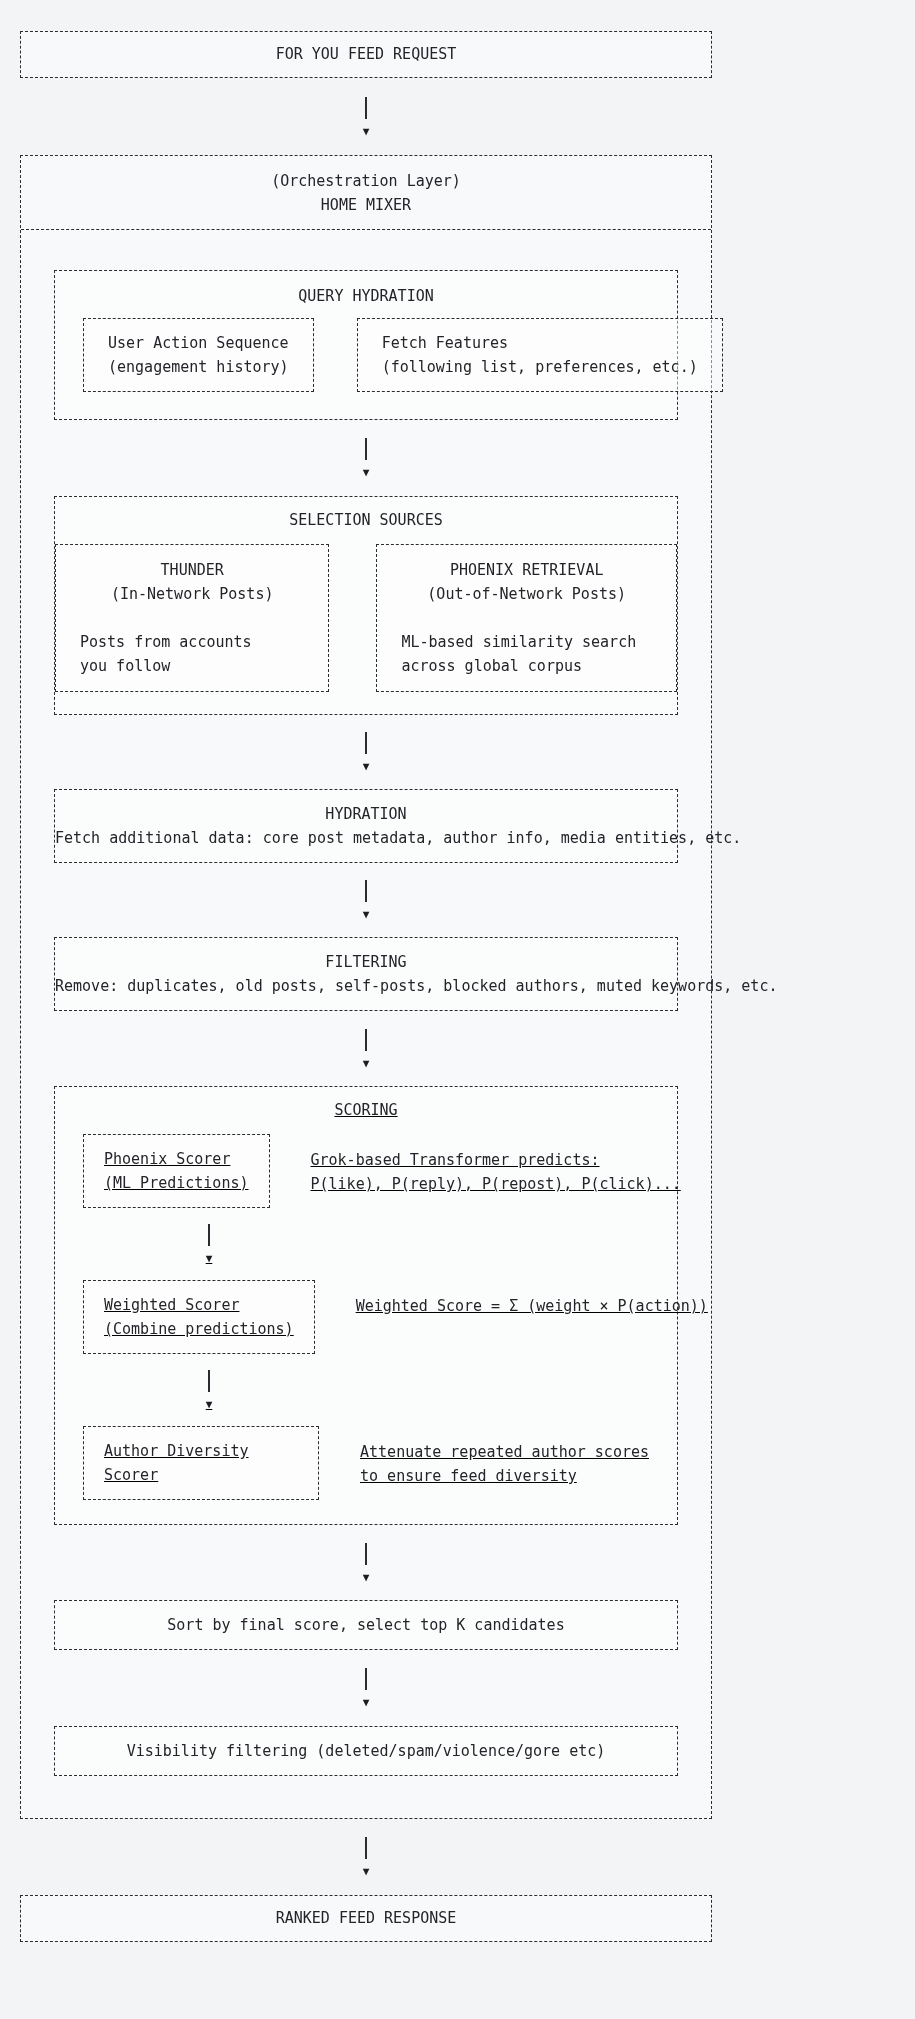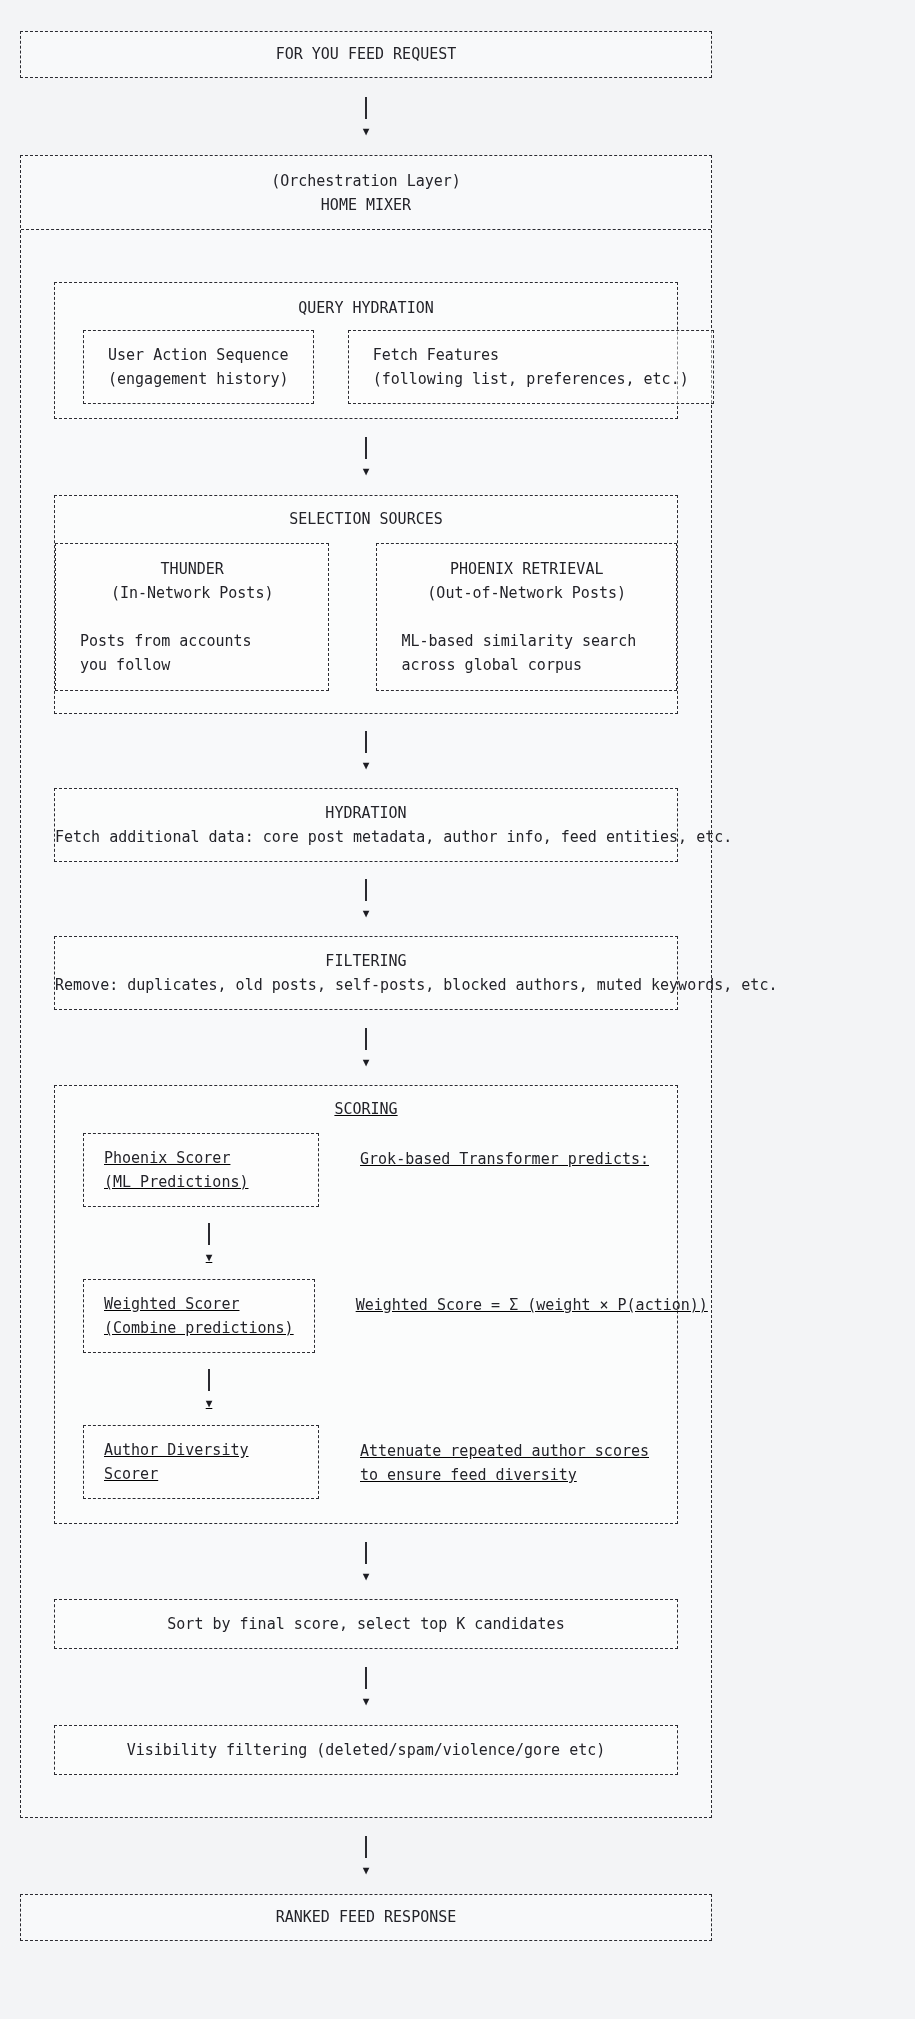--- a/index.html
+++ b/index.html
@@ -31,22 +31,22 @@
   .arrow-line { width: 2px; height: 22px; background: #2b2b31; }
   .arrow-head { font-size: 11px; line-height: 11px; margin-top: 7px; color: #1c1c22; }
   
   .hm-header { padding: 13px 0 12px 0; border-bottom: 1.5px dashed #2b2b31; }
   .hm-body { padding: 40px 33px 42px 33px; }
   
   .section { width: 100%; }
   .simple { padding: 12px 0; }
   .sec-title { margin-bottom: 0; }
   
-  .qh { padding: 13px 0 14px 0; margin-top: 12px; }
-  .qh-row { display: flex; gap: 34px; padding-left: 28px; margin-top: 10px; }
+  .qh { padding: 13px 0 27px 0; }
+  .qh-row { display: flex; gap: 43px; padding-left: 28px; margin-top: 10px; }
   .item-box { padding: 12px 24px; }
   .qh-item-0 { width: 254px; }
   .qh-item-1 { width: 444px; }
   
   .cs { padding: 11px 0 22px 0; }
   .cs-row { display: flex; justify-content: flex-end; gap: 47px; margin-top: 12px; }
   .cs-item { padding: 13px 24px; }
   .cs-item-0 { width: 281px; }
   .cs-item-1 { width: 308px; }
   .spacer { height: 24px; }
@@ -119,21 +119,21 @@
         </div>
       </div>
 
       <div class="arrow" style="height:74px">
         <div class="arrow-line"></div>
         <div class="arrow-head">▼</div>
       </div>
 
       <div class="box section simple">
         <div class="t center">HYDRATION</div>
-        <div class="t center">Fetch additional data: core post metadata, author info, feed entities, etc.</div>
+        <div class="t center">Fetch additional data: core post metadata, author info, media entities, etc.</div>
       </div>
 
       <div class="arrow" style="height:74px">
         <div class="arrow-line"></div>
         <div class="arrow-head">▼</div>
       </div>
 
       <div class="box section simple">
         <div class="t center">FILTERING</div>
         <div class="t center">Remove: duplicates, old posts, self-posts, blocked authors, muted keywords, etc.</div>
@@ -147,20 +147,21 @@
       <div class="box section scoring">
         <div class="t center sec-title">SCORING</div>
 
         <div class="sc-row">
           <div class="box mini">
             <div class="t">Phoenix Scorer</div>
             <div class="t">(ML Predictions)</div>
           </div>
           <div class="sc-desc">
             <div class="t">Grok-based Transformer predicts:</div>
+            <div class="t">P(like), P(reply), P(repost), P(click)...</div>
           </div>
         </div>
 
         <div class="sc-arrow-wrap">
           <div class="arrow sc-arrow">
             <div class="arrow-line"></div>
             <div class="arrow-head">▼</div>
           </div>
         </div>
 

